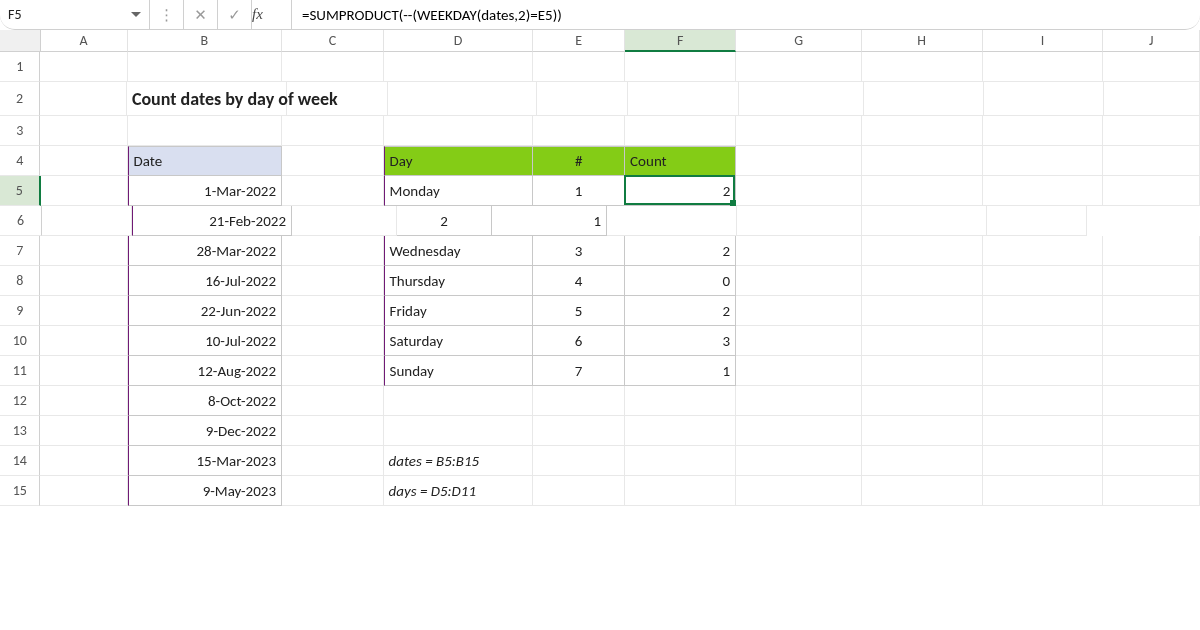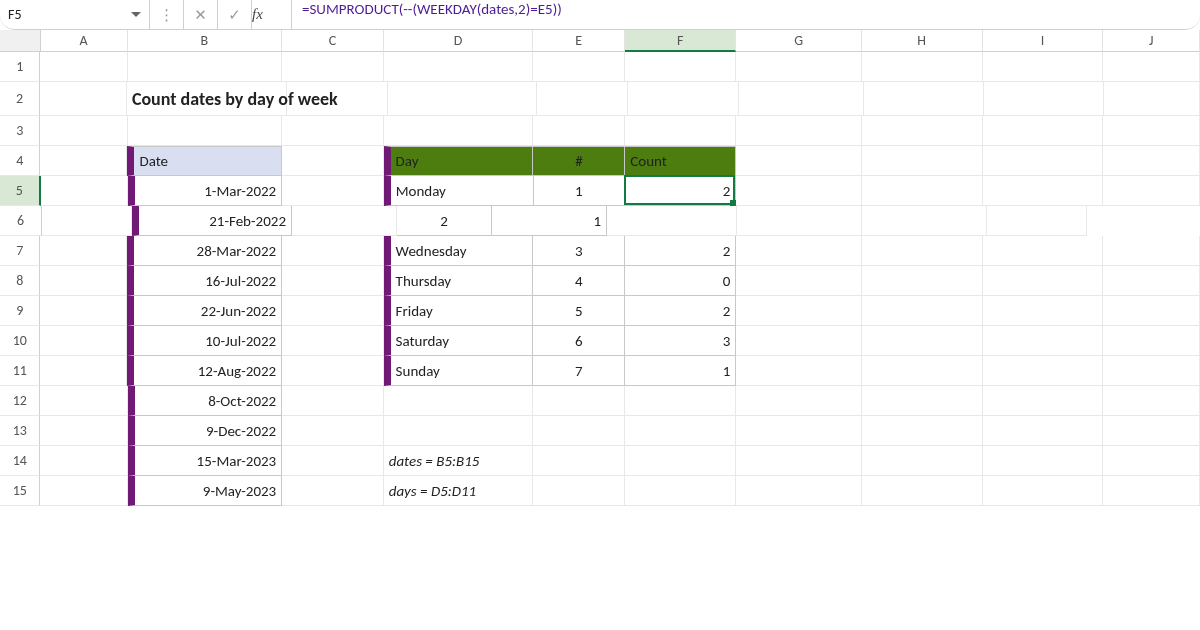--- a/index.html
+++ b/index.html
@@ -56,23 +56,23 @@
     height: 100%;
     font-style: italic;
     color: #444;
     font-size: 15px;
     font-family: "Times New Roman", serif;
   }
   .formula-input {
     flex: 1;
     padding: 0 10px;
     display: flex;
-    align-items: flex-start;
+    align-items: center;
     font-size: 15px;
-    color: #4c1d95;
+    color: #000000;
     height: 100%;
   }
   .grid {
     position: relative;
   }
   .col-headers {
     display: flex;
     height: 22px;
     background: #fff;
   }
@@ -118,25 +118,25 @@
     align-items: center;
     padding: 0 5px;
     font-size: 15px;
     color: #222;
     overflow: hidden;
     white-space: nowrap;
   }
 
   
   .cell.tb { border-right: 1px solid #c8c8c8; border-bottom: 1px solid #c8c8c8; }
-  .cell.tb-l { border-left: 7px solid #701a75; }
+  .cell.tb-l { border-left: 1px solid #701a75; }
   .cell.tb-t { border-top: 1px solid #c8c8c8; }
 
   .hdr-blue { background: #d9dff0; font-weight: 400; }
-  .hdr-green { background: #4d7c0f; font-weight: 400; }
+  .hdr-green { background: #84cc16; font-weight: 400; }
 
   .right { justify-content: flex-end; }
   .center { justify-content: center; }
   .bold { font-weight: 700; }
   .italic { font-style: italic; }
 
   
   .active-cell-outline {
     position: absolute;
     border: 2px solid #107c41;

